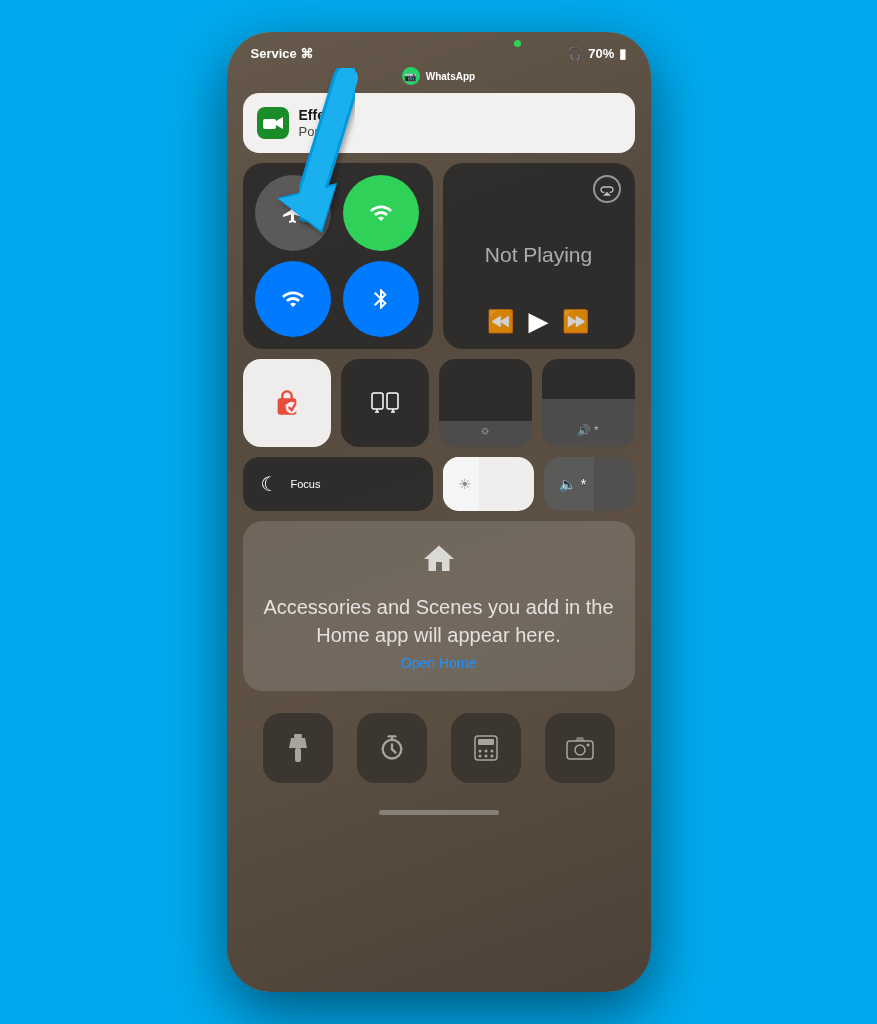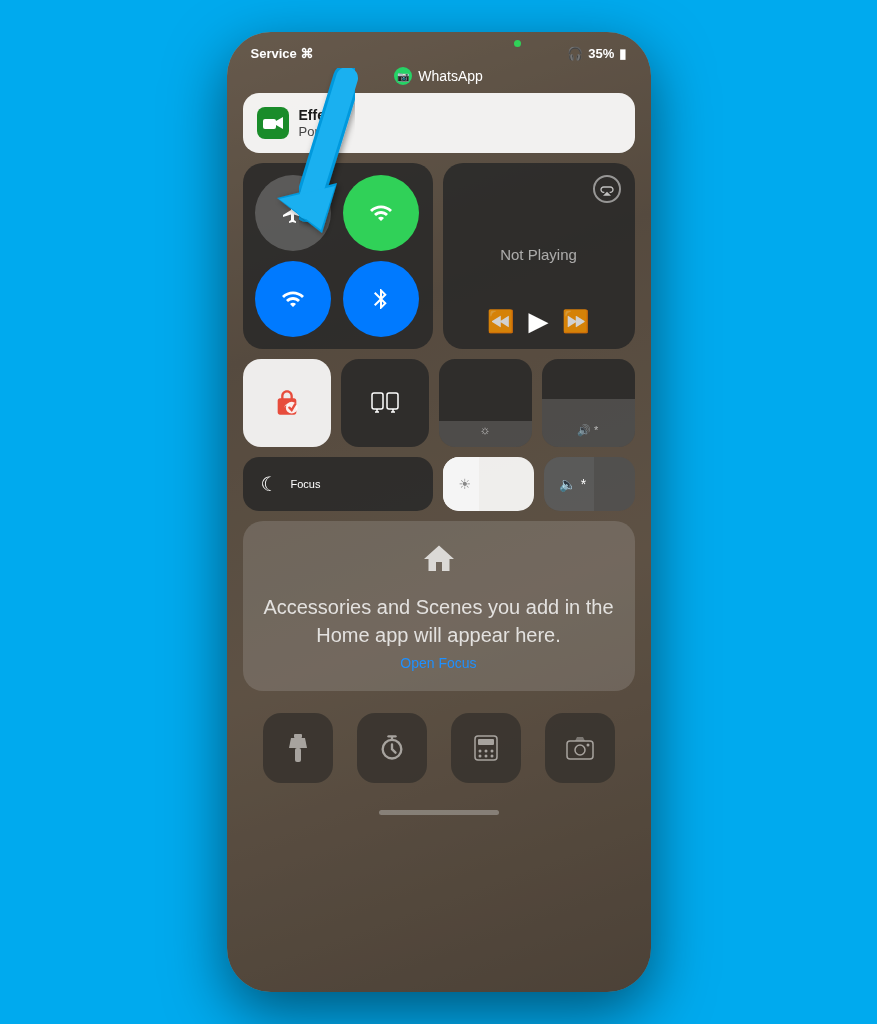--- a/index.html
+++ b/index.html
@@ -73,23 +73,23 @@
       background: #25d366;
       border-radius: 50%;
       display: flex;
       align-items: center;
       justify-content: center;
       font-size: 10px;
       color: white;
     }
 
     .whatsapp-label {
-      font-size: 14px;
-      color: #fff;
-      font-weight: 400;
+      font-size: 10px;
+      color: #fff;
+      font-weight: 700;
     }
 
     .green-dot {
       position: absolute;
       top: 8px;
       right: 130px;
       width: 7px;
       height: 7px;
       background: #30d158;
       border-radius: 50%;
@@ -217,21 +217,21 @@
       border: 2px solid rgba(255,255,255,0.5);
       border-radius: 50%;
       display: flex;
       align-items: center;
       justify-content: center;
       color: rgba(255,255,255,0.7);
       font-size: 14px;
     }
 
     .not-playing-text {
-      font-size: 15px;
+      font-size: 21px;
       color: rgba(255,255,255,0.6);
       text-align: center;
       margin: 8px 0;
     }
 
     .media-controls {
       display: flex;
       justify-content: center;
       align-items: center;
       gap: 14px;
@@ -482,21 +482,21 @@
     <line x1="80" y1="10" x2="40" y2="140" stroke="#1ab0f0" stroke-width="22" stroke-linecap="round"></line>
     <polygon points="12,131 68,118 54,162" fill="#1ab0f0"></polygon>
   </svg>
 
   <div class="status-bar">
     <div class="status-left">
       <span>Service</span> ⌘
     </div>
     <div class="status-right">
       <span>🎧</span>
-      <span>35%</span>
+      <span>70%</span>
       <span>▮</span>
     </div>
   </div>
 
   <div class="whatsapp-bar">
     <div class="whatsapp-icon">📷</div>
     <span class="whatsapp-label">WhatsApp</span>
   </div>
 
   <div class="control-center">
@@ -604,21 +604,21 @@
       </div>
     </div>
 
     <div class="home-panel">
       <div class="home-icon">
         <svg width="36" height="36" viewBox="0 0 24 24" fill="rgba(255,255,255,0.75)">
           <path d="M10 20v-6h4v6h5v-8h3L12 3 2 12h3v8z"></path>
         </svg>
       </div>
       <div class="home-desc">Accessories and Scenes you add in the Home app will appear here.</div>
-      <div class="home-link">Open Focus</div>
+      <div class="home-link">Open Home</div>
     </div>
 
   </div>
 
   <div class="bottom-dock">
     <div class="dock-btn">
       <svg width="22" height="28" viewBox="0 0 22 28" fill="white">
         <rect x="7" y="0" width="8" height="4" rx="1"></rect>
         <polygon points="4,4 18,4 20,14 2,14"></polygon>
         <rect x="8" y="14" width="6" height="14" rx="2"></rect>

